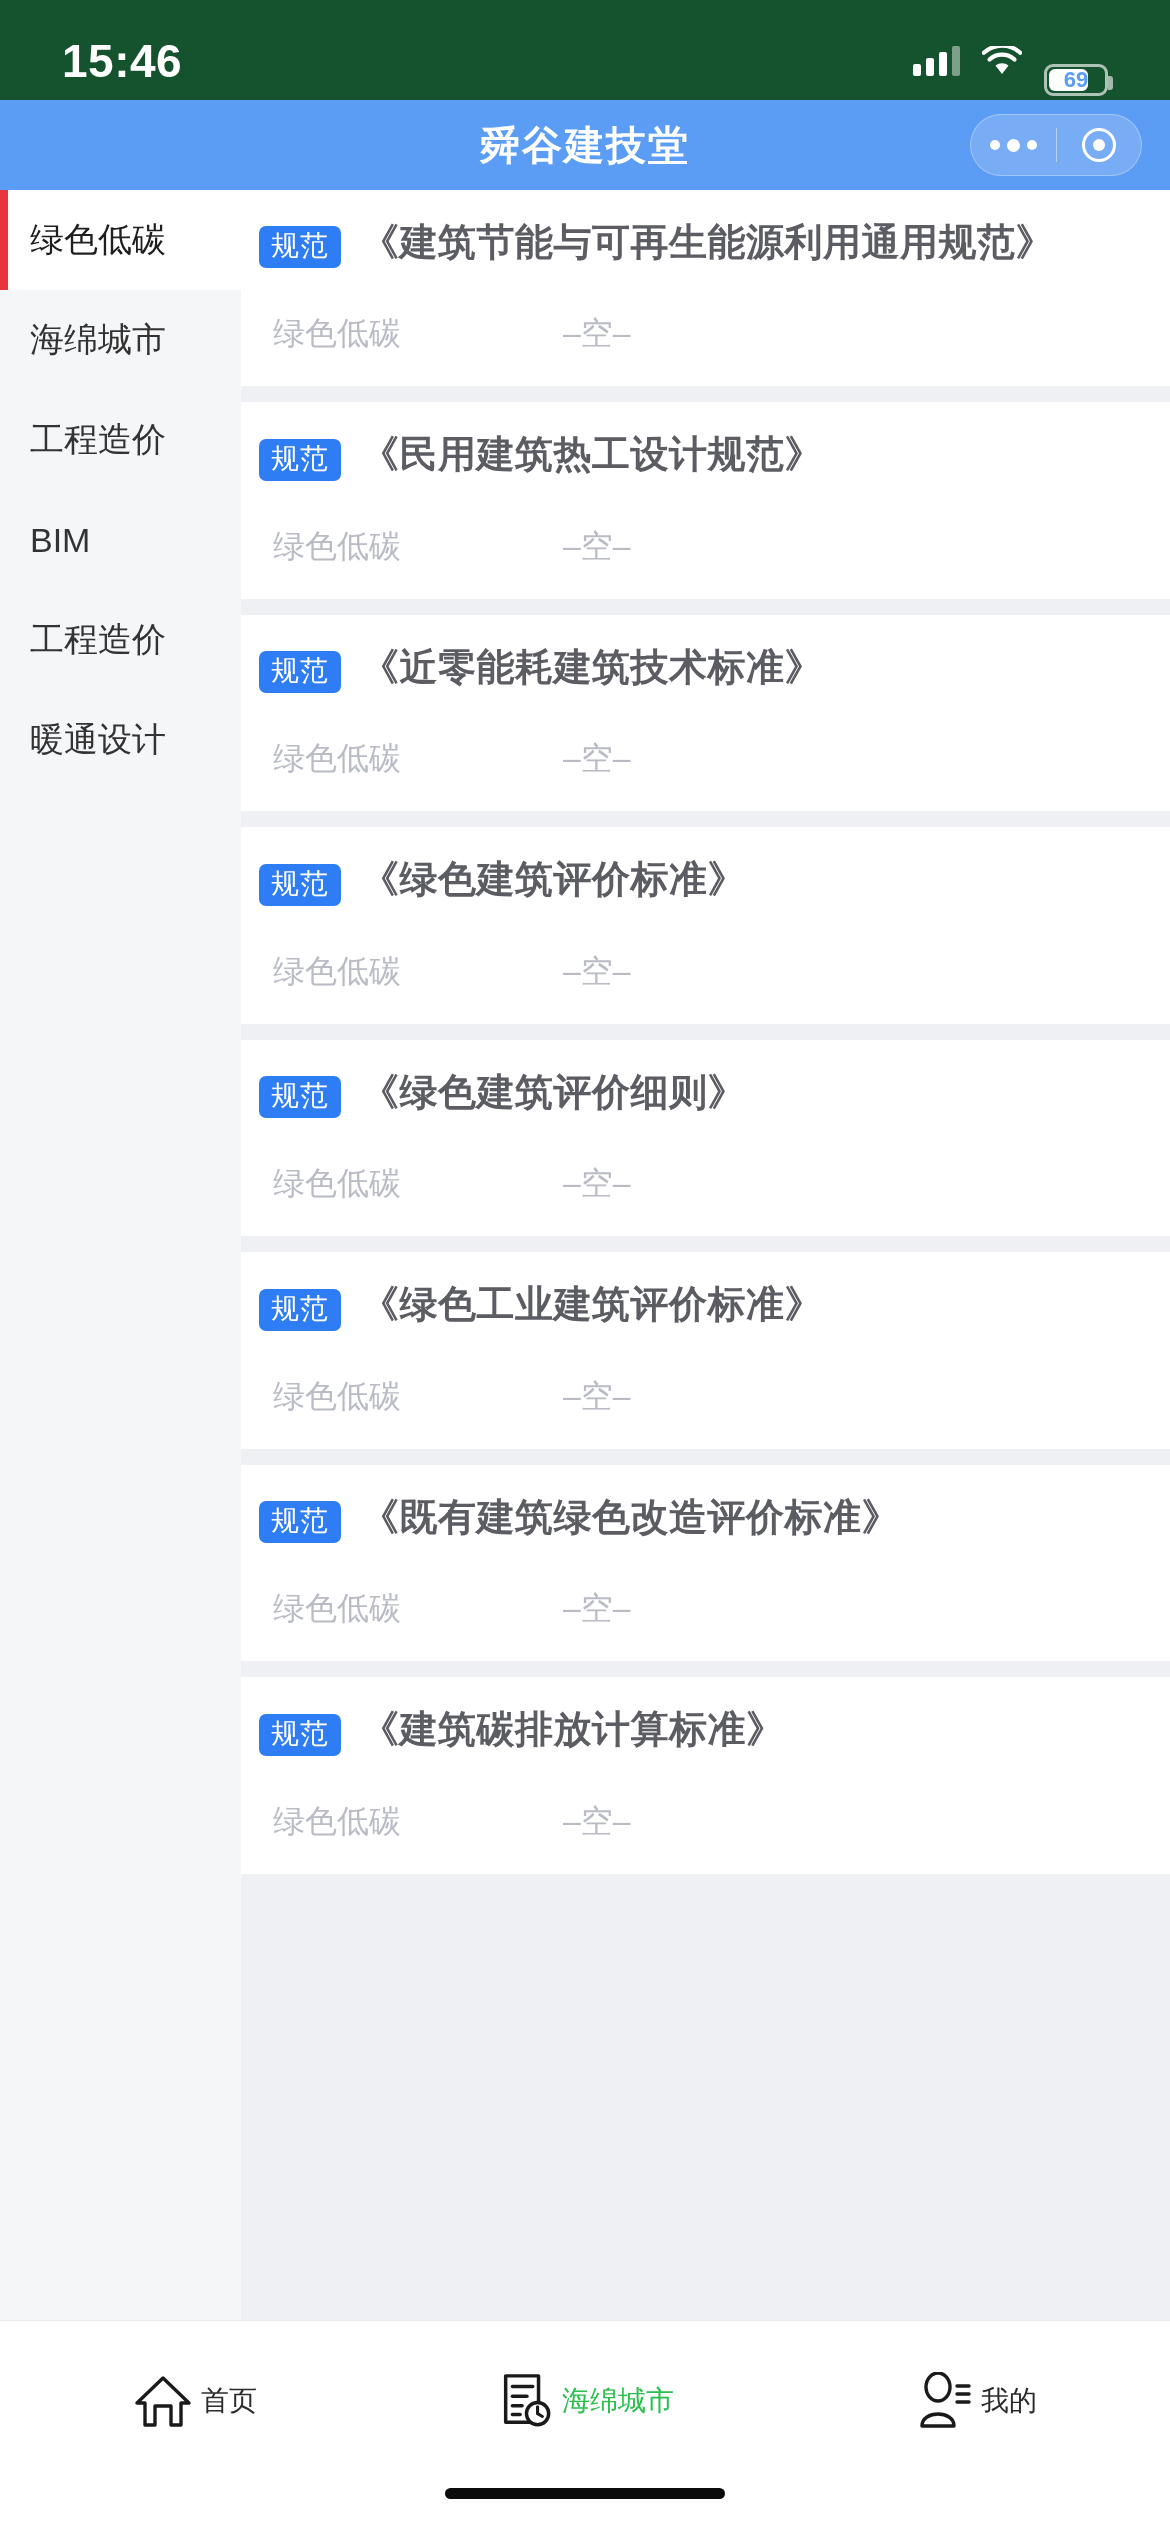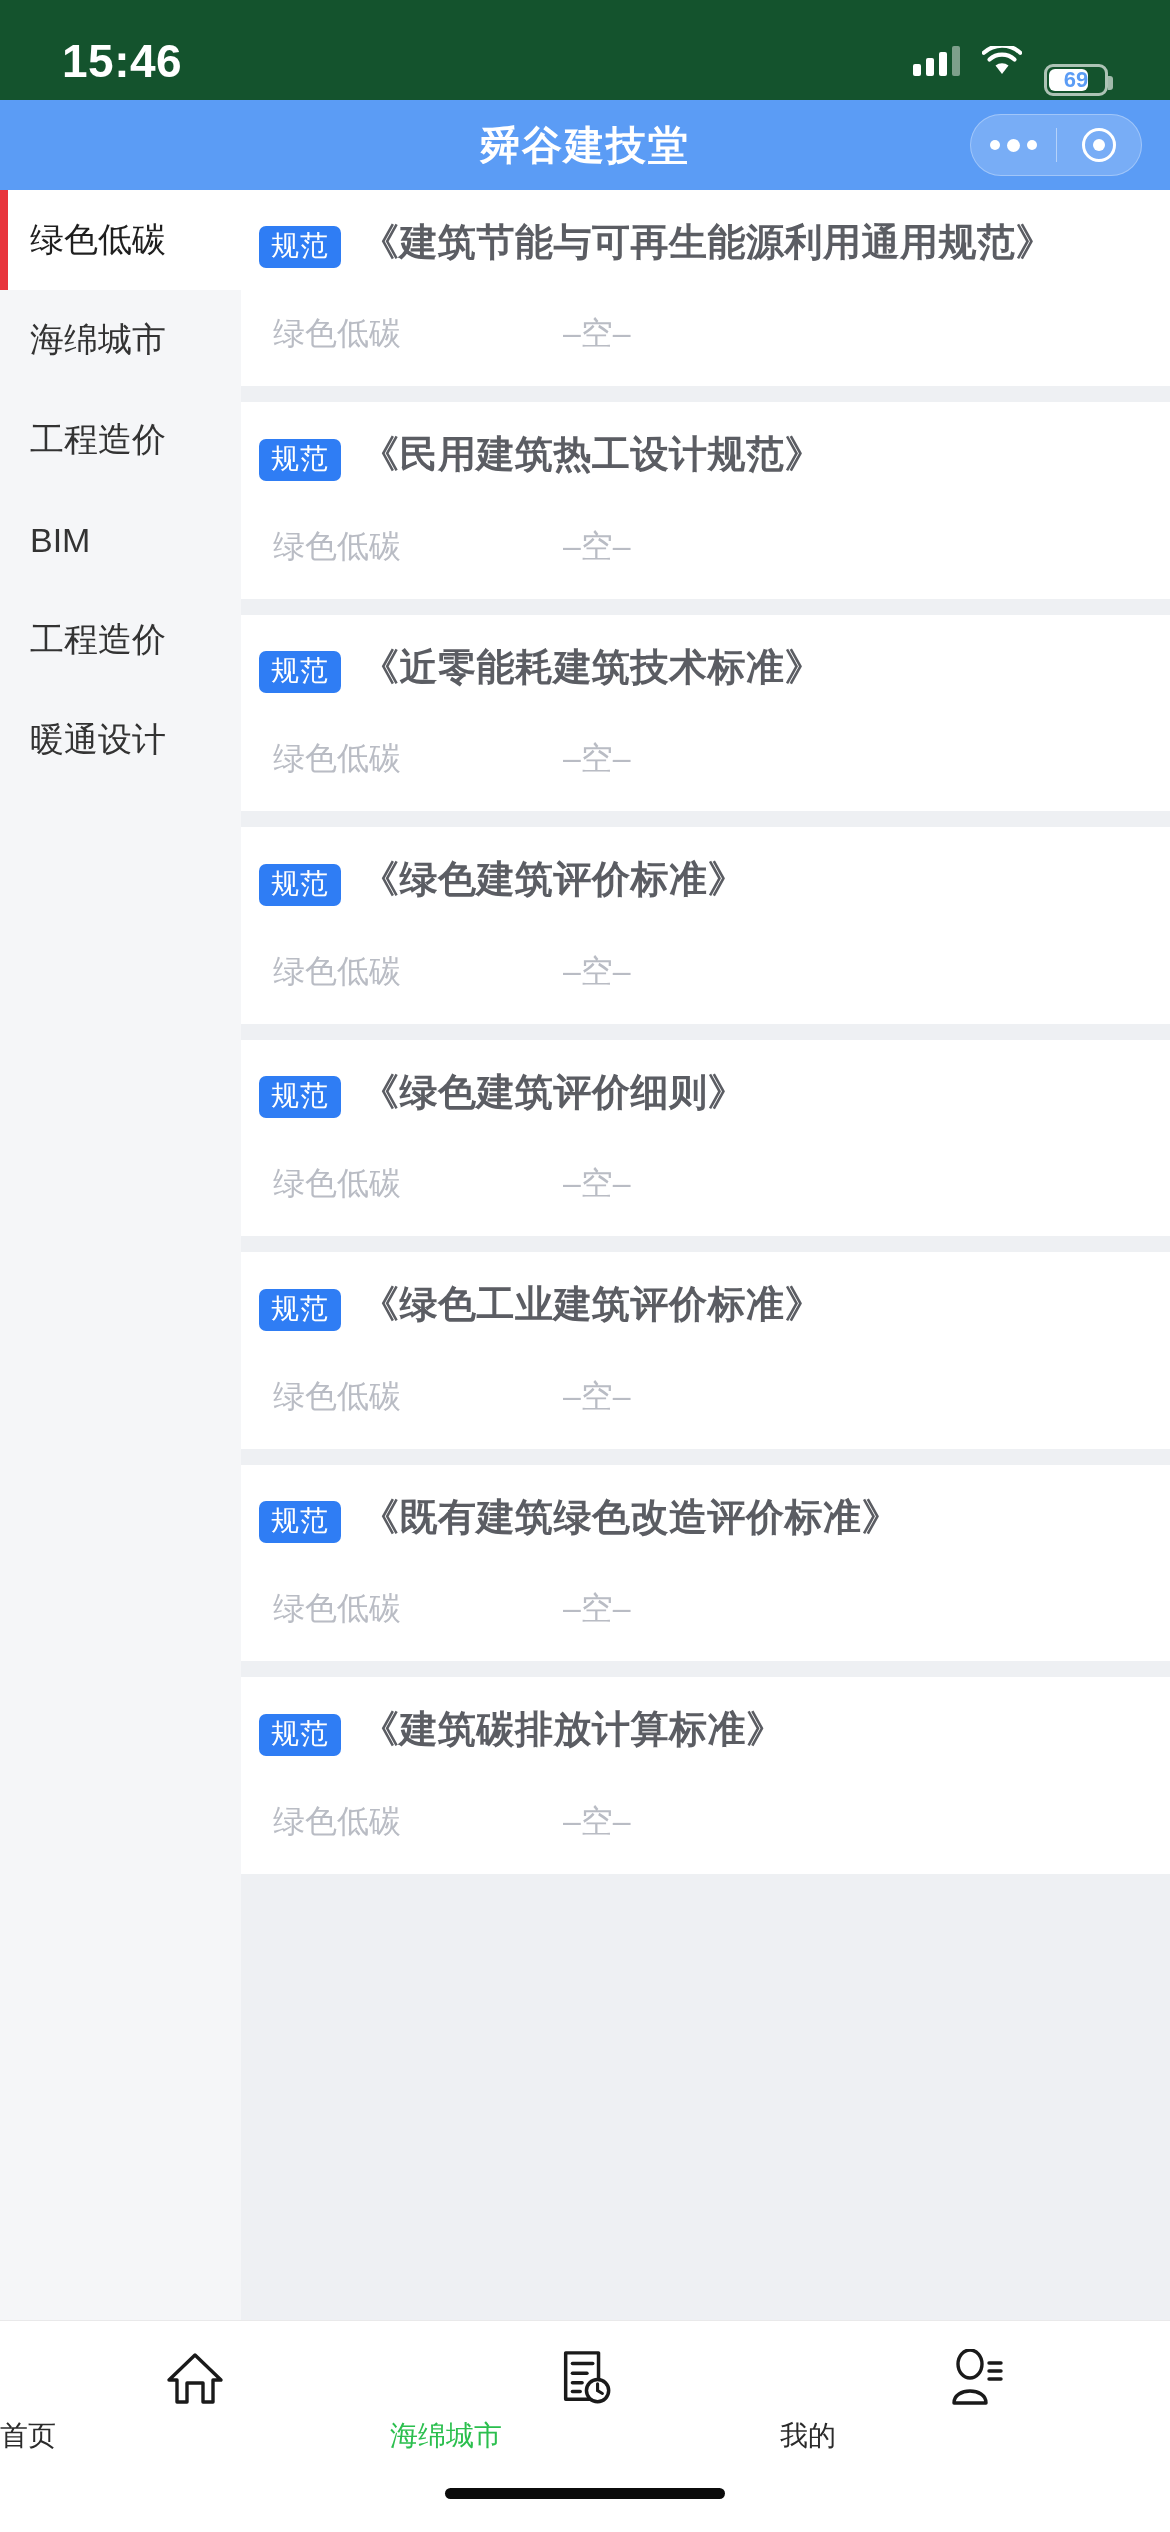--- a/index.html
+++ b/index.html
@@ -86,21 +86,21 @@
   }
   .card-meta { display:flex; align-items:center; margin-top:44px; padding-left:14px; }
   .meta-cat { font-size:32px; color:#b9bcc4; width:290px; }
   .meta-val { font-size:32px; color:#b9bcc4; }
 
   
   .tabbar {
     height:160px; flex:0 0 auto; background:#ffffff;
     border-top:1px solid #e9e9ea; display:flex; align-items:center;
   }
-  .tab { flex:1; display:flex; flex-direction:column; justify-content:center; gap:8px; }
+  .tab { flex:1; display:flex; flex-direction:row; align-items:center; justify-content:center; gap:8px; }
   .tab-icon { height:62px; display:flex; align-items:center; justify-content:center; }
   .tab-label { font-size:28px; color:#2b2b2b; }
   .tab.active .tab-label { color:#2bbf4e; }
   .home-ind-wrap { height:52px; background:#fff; display:flex; align-items:flex-start; justify-content:center; flex:0 0 auto; }
   .home-ind { width:280px; height:11px; border-radius:6px; background:#0b0b0b; margin-top:8px; }
 </style>
 </head>
 <body>
 
 <div id="app">

